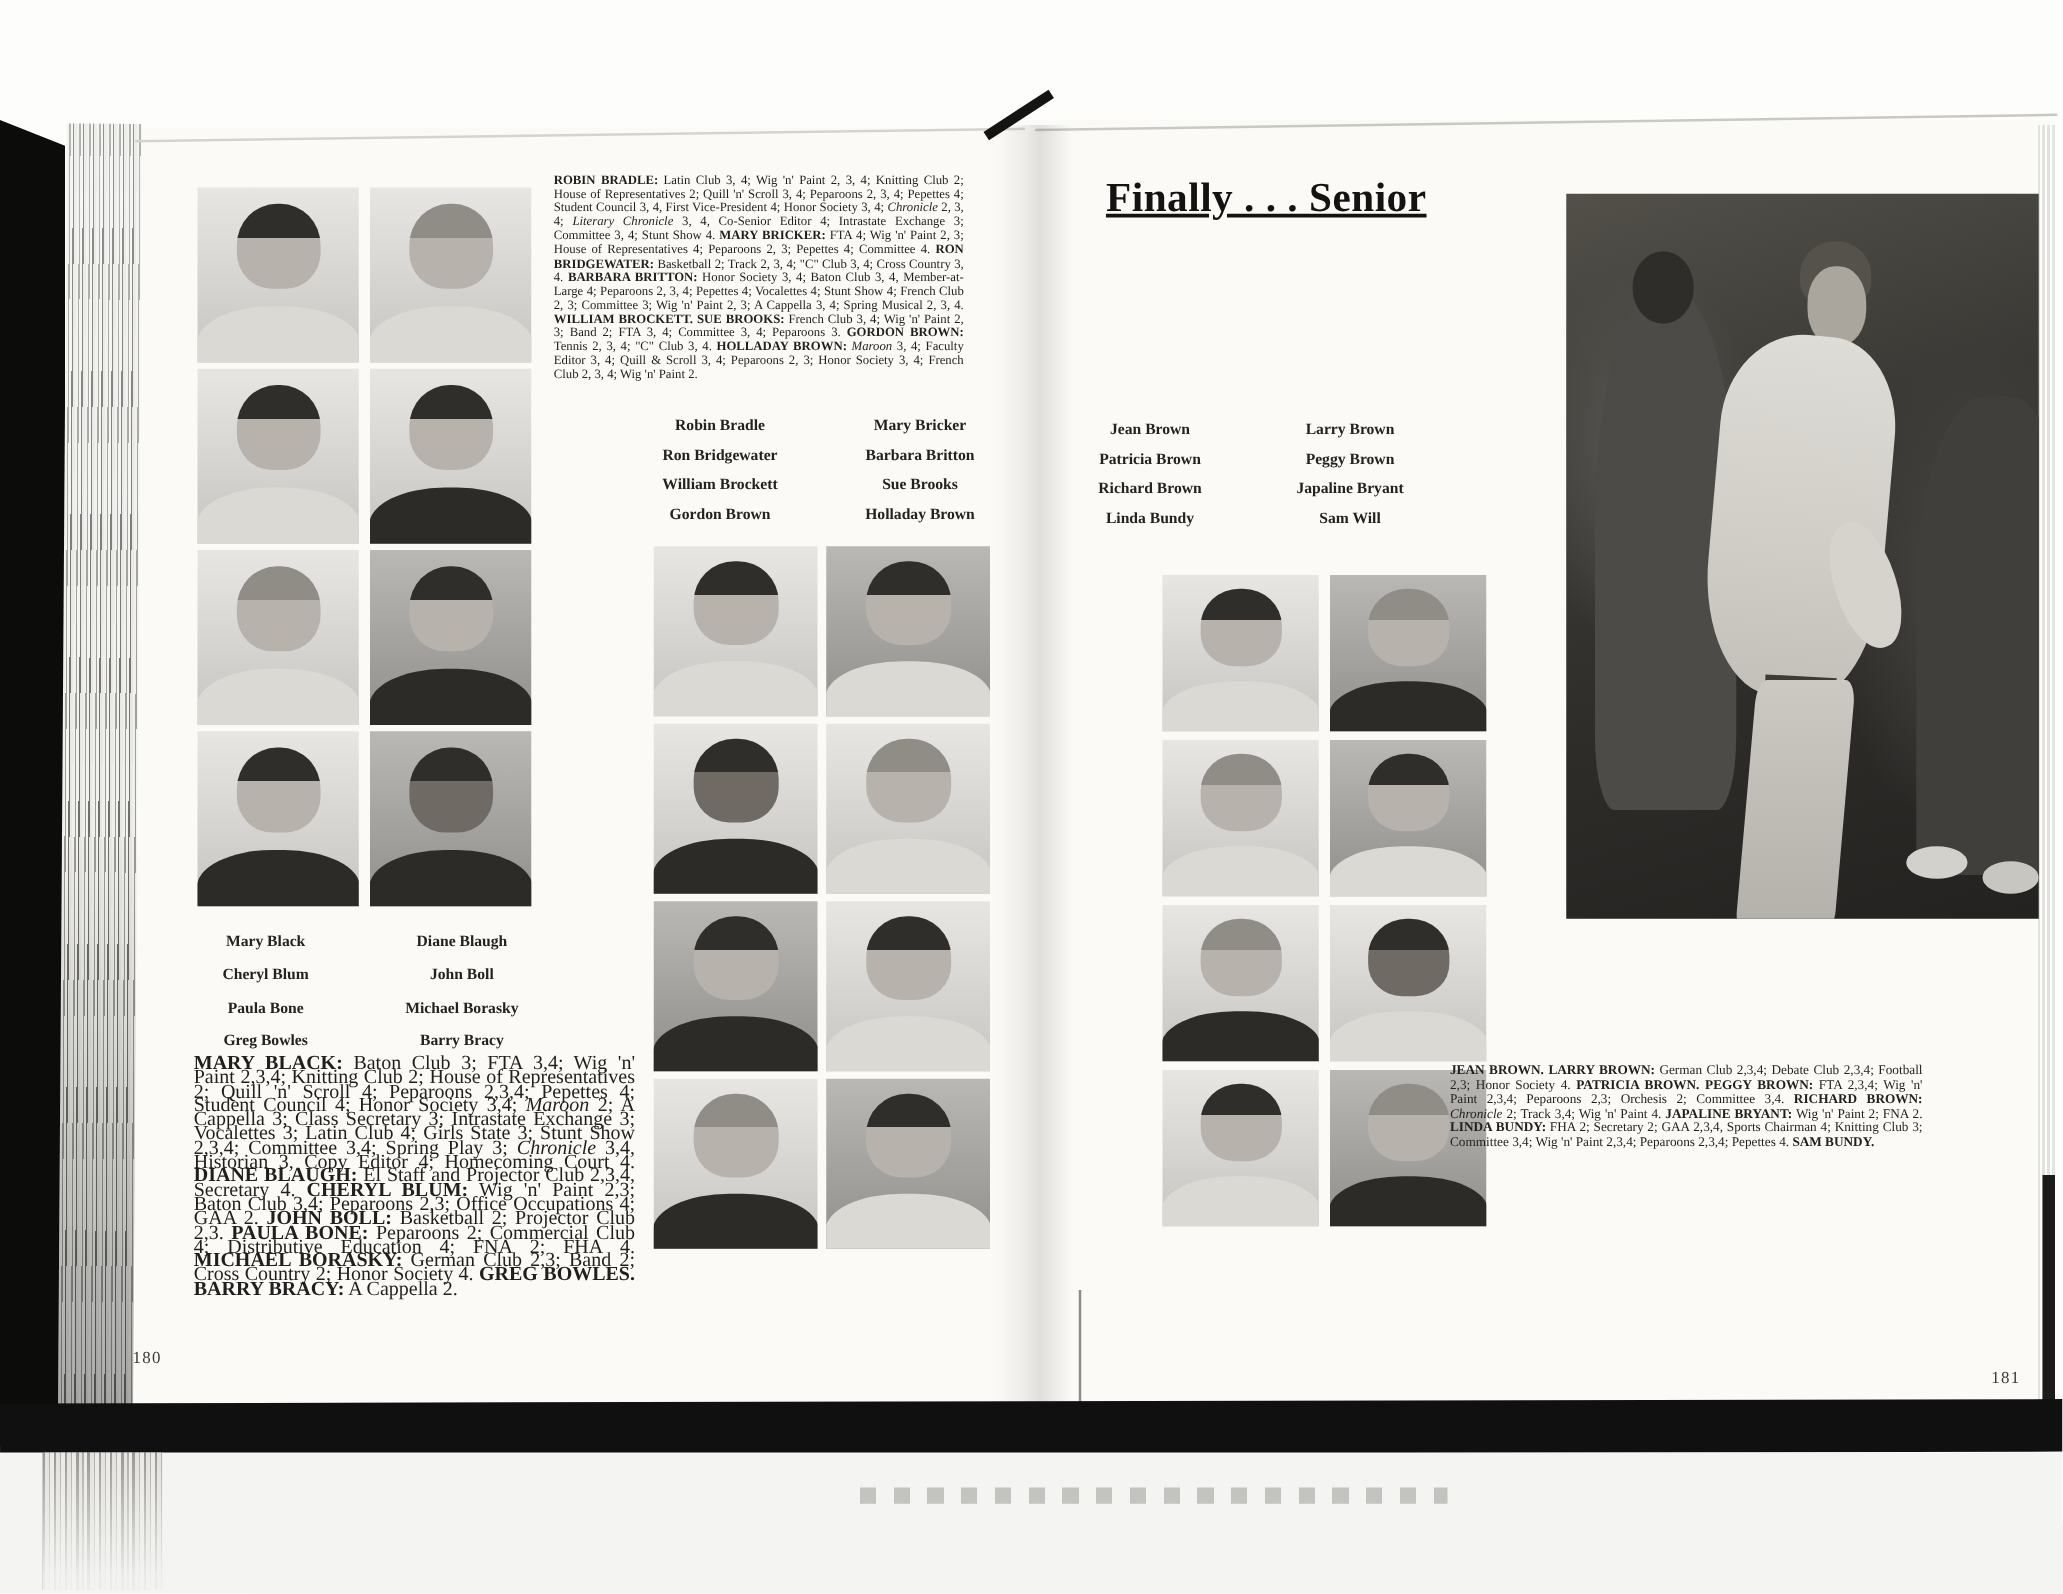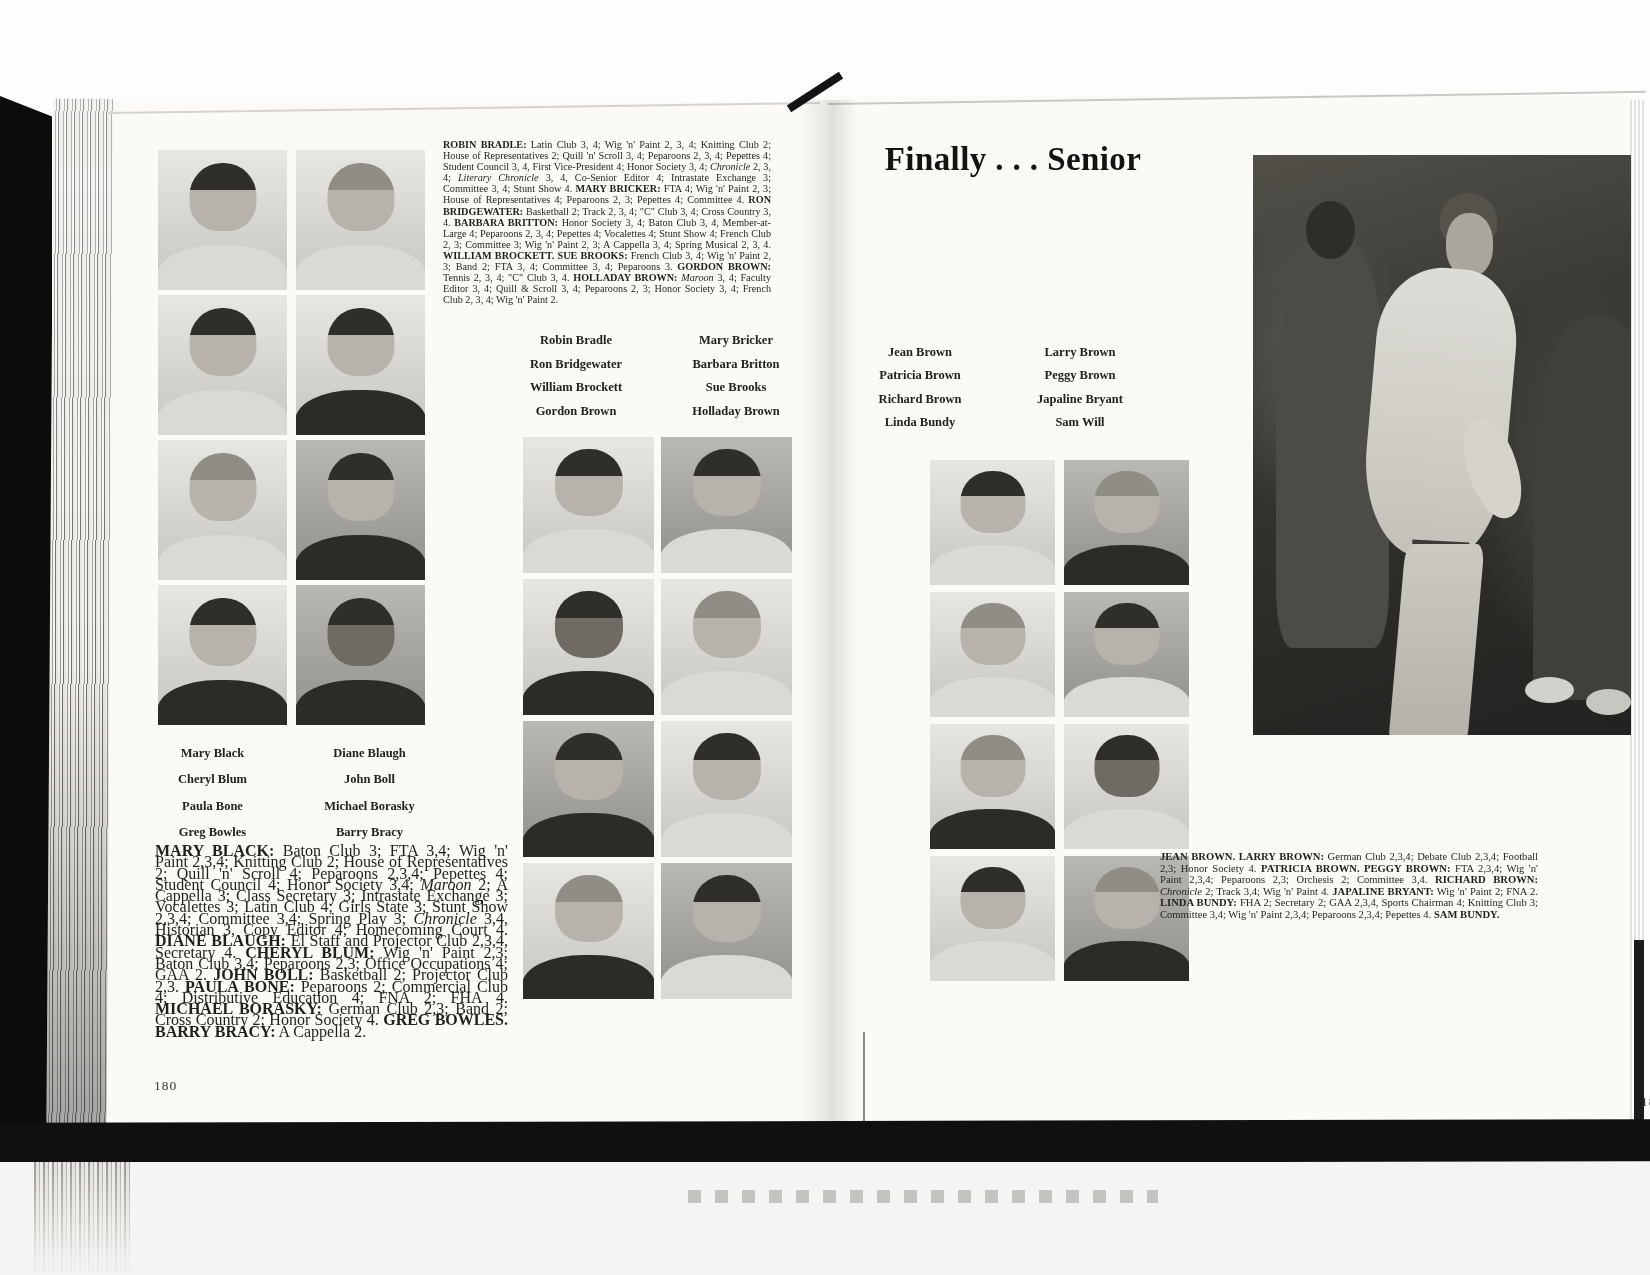--- a/index.html
+++ b/index.html
@@ -59,26 +59,26 @@
   .para-bottom-right{left:1160px;top:851px;width:378px;font-size:10.6px;line-height:11.6px;}
   .caption{left:1263px;top:746px;width:332px;font-size:11px;line-height:12.8px;}
   .name-list{position:absolute;}
   .name-row{display:flex;gap:44px;}
   .name-cell{flex:1;text-align:center;font-weight:bold;font-size:12.5px;color:#242220;}
   .name-list-left{left:156px;top:740px;width:270px;}
   .name-list-left .name-row{height:26.5px;align-items:center;}
   .name-list-center{left:518px;top:329px;width:276px;}
   .name-list-center .name-row{height:23.5px;align-items:center;}
   .name-list-right{left:862px;top:336px;width:276px;}
-  .name-list-right .name-row{height:23.5px;align-items:flex-end;}
+  .name-list-right .name-row{height:23.5px;align-items:flex-start;}
   .headline{
     position:absolute;left:852px;top:136px;width:322px;text-align:center;
-    font-weight:bold;font-size:33px;line-height:46px;color:#141312;letter-spacing:0.4px;
-  }
-  .page-num{position:absolute;font-size:13.5px;color:#3a3936;letter-spacing:1px;padding-left:48px;}
+    font-weight:bold;font-size:33px;line-height:46px;color:#141312;letter-spacing:0.4px;text-decoration:underline;
+  }
+  .page-num{position:absolute;font-size:13.5px;color:#3a3936;letter-spacing:1px;}
   .page-num-left{left:106px;top:1078px;}
   .page-num-right{left:1593px;top:1094px;}
   
   .grid{position:absolute;display:grid;}
   .grid-left{left:158px;top:150px;grid-template-columns:129px 129px;grid-auto-rows:140px;gap:5px 9px;}
   .grid-center{left:523px;top:437px;grid-template-columns:131px 131px;grid-auto-rows:136px;gap:6px 7px;}
   .grid-right{left:930px;top:460px;grid-template-columns:125px 125px;grid-auto-rows:125px;gap:7px 9px;}
   .portrait{
     position:relative;overflow:hidden;
     background:linear-gradient(180deg,var(--bg1,#e7e6e3) 0%,var(--bg2,#c6c5c1) 100%);

